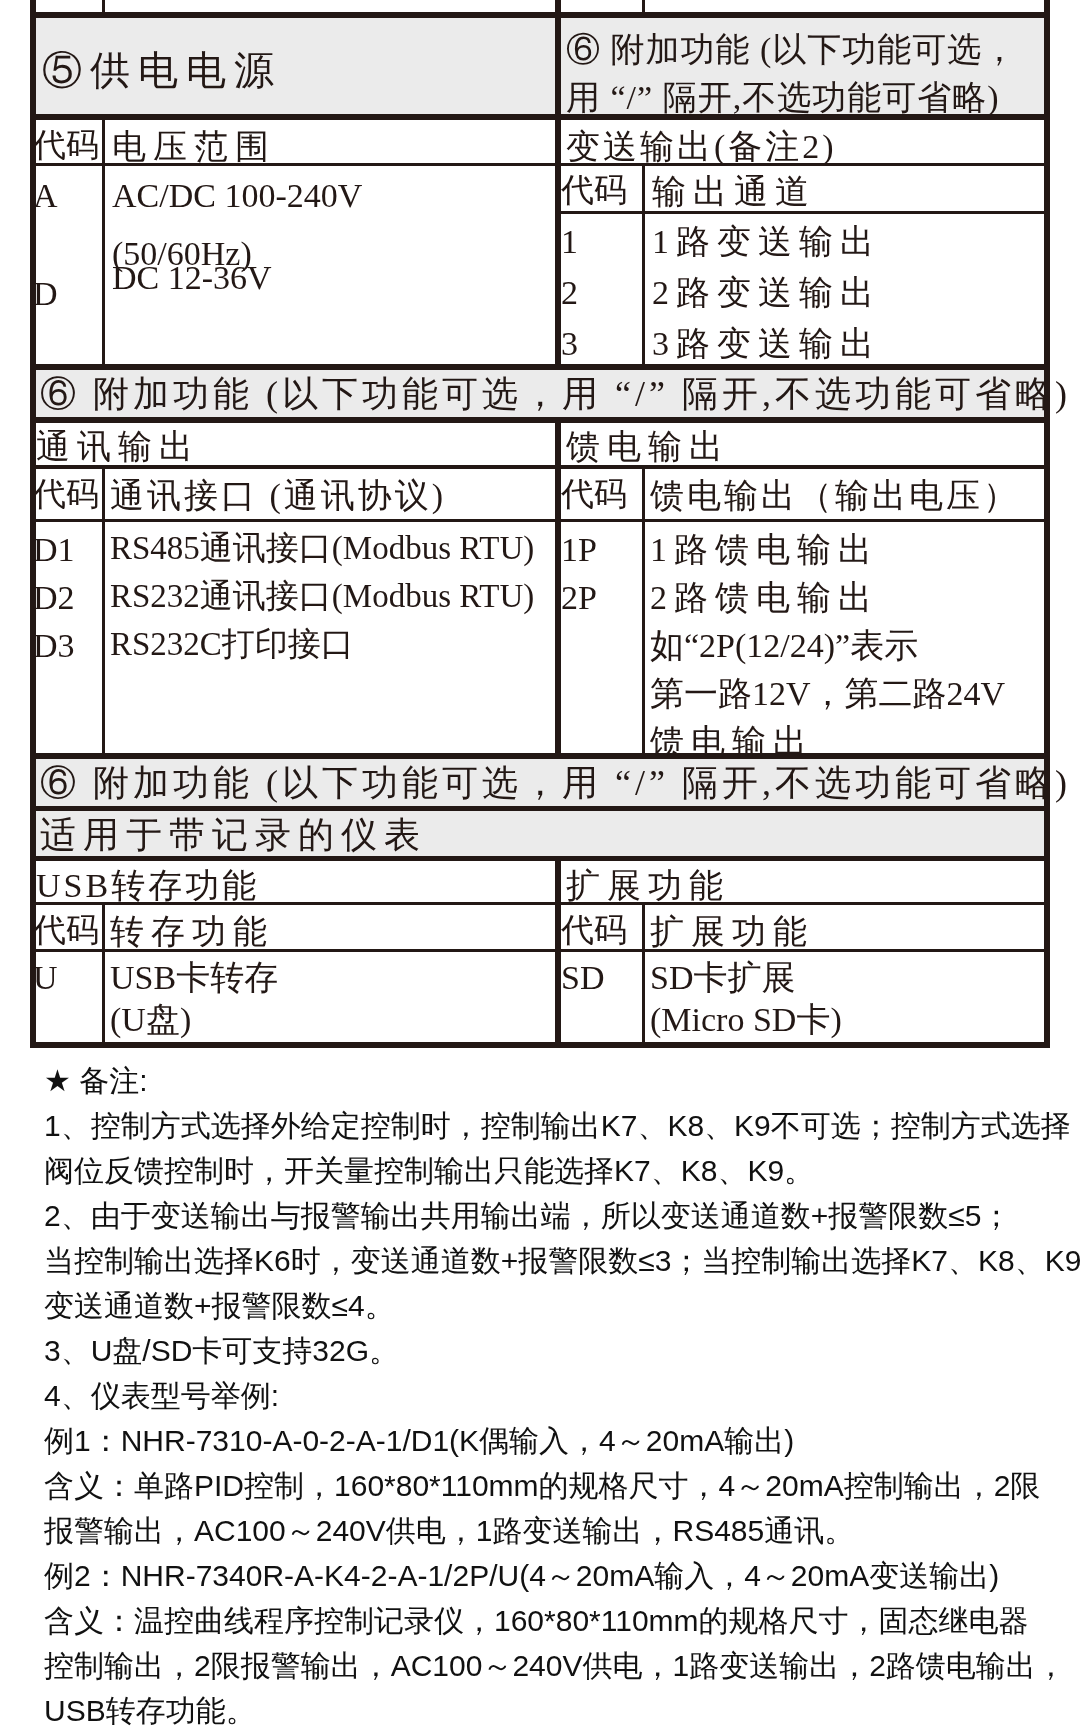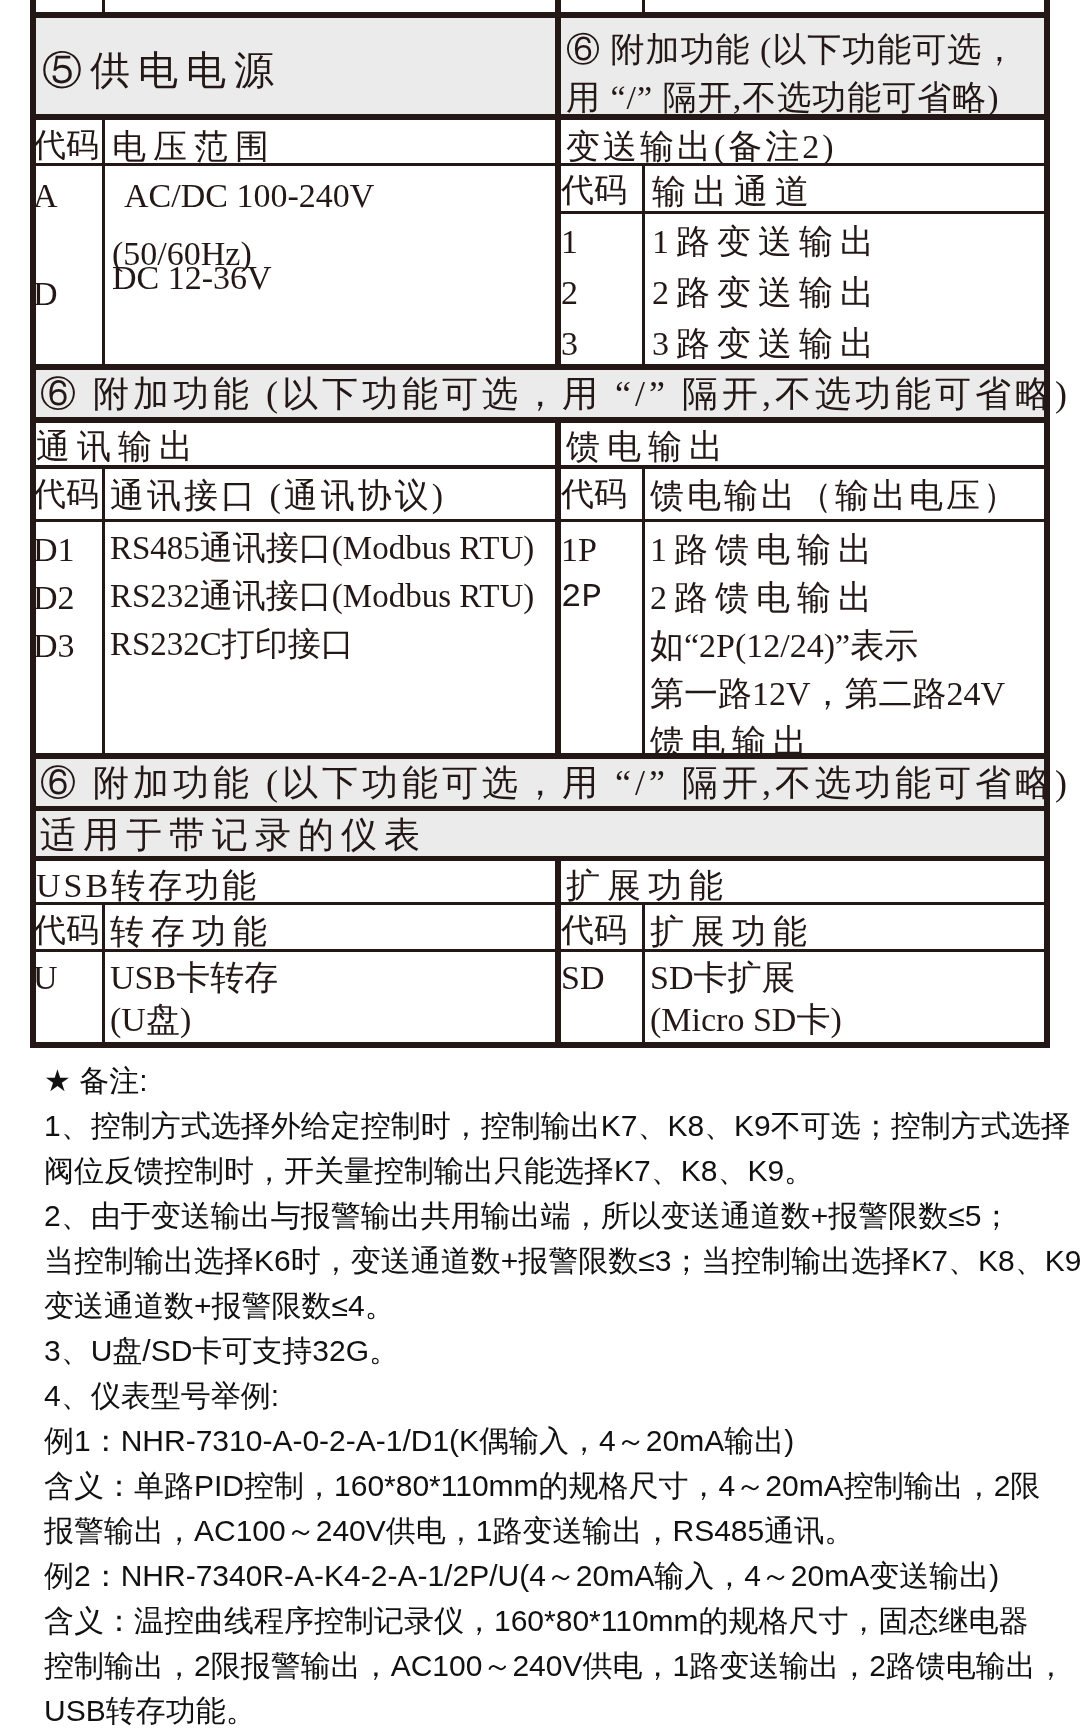--- a/index.html
+++ b/index.html
@@ -71,21 +71,21 @@
     <span style="display:block;">⑥ 附加功能 (以下功能可选，</span>
     <span style="display:block;">用 “/” 隔开,不选功能可省略)</span>
   </div>
   <div class="txt f40" style="left:42px;top:48px;">⑤供电电源</div>
 
   <div class="txt f33 ctr" style="left:33px;top:127px;width:69px;">代码</div>
   <div class="txt f34 cjk" style="left:112px;top:127px;">电压范围</div>
   <div class="txt f34 cjk-sm" style="left:566px;top:127px;">变送输出(备注2)</div>
 
   <div class="txt f34 ctr" style="left:33px;top:176px;width:69px;">A</div>
-  <div class="txt f34" style="left:112px;top:176px;margin-left:12px;">AC/DC 100-240V</div>
+  <div class="txt f34" style="left:112px;top:176px;">AC/DC 100-240V</div>
   <div class="txt f34" style="left:112px;top:234px;">(50/60Hz)</div>
   <div class="txt f34 ctr" style="left:33px;top:274px;width:69px;">D</div>
   <div class="txt f34" style="left:112px;top:258px;">DC 12-36V</div>
 
   <div class="txt f33 ctr" style="left:561px;top:172px;width:81px;">代码</div>
   <div class="txt f34 cjk" style="left:652px;top:172px;">输出通道</div>
   <div class="txt f34 ctr" style="left:561px;top:222px;width:81px;">1</div>
   <div class="txt f34 cjk" style="left:652px;top:222px;">1路变送输出</div>
   <div class="txt f34 ctr" style="left:561px;top:273px;width:81px;">2</div>
   <div class="txt f34 cjk" style="left:652px;top:273px;">2路变送输出</div>
@@ -104,21 +104,21 @@
 
   <div class="txt f34 ctr" style="left:33px;top:530px;width:69px;">D1</div>
   <div class="txt f33" style="left:110px;top:530px;">RS485通讯接口(Modbus RTU)</div>
   <div class="txt f34 ctr" style="left:33px;top:578px;width:69px;">D2</div>
   <div class="txt f33" style="left:110px;top:578px;">RS232通讯接口(Modbus RTU)</div>
   <div class="txt f34 ctr" style="left:33px;top:626px;width:69px;">D3</div>
   <div class="txt f33" style="left:110px;top:626px;">RS232C打印接口</div>
 
   <div class="txt f34 ctr" style="left:561px;top:530px;width:81px;">1P</div>
   <div class="txt f34 cjk" style="left:650px;top:530px;">1路馈电输出</div>
-  <div class="txt f34 ctr" style="left:561px;top:578px;width:81px;font-family:Liberation Mono, monospace;">2P</div>
+  <div class="txt f34 ctr" style="left:561px;top:578px;width:81px;">2P</div>
   <div class="txt f34 cjk" style="left:650px;top:578px;">2路馈电输出</div>
   <div class="txt f34" style="left:650px;top:626px;">如“2P(12/24)”表示</div>
   <div class="txt f34" style="left:650px;top:674px;">第一路12V，第二路24V</div>
   <div class="txt f34 cjk" style="left:650px;top:722px;">馈电输出</div>
 
   <div class="txt banner-text" style="left:40px;top:763px;">⑥ 附加功能 (以下功能可选，用 “/” 隔开,不选功能可省略)</div>
   <div class="txt f34 cjk-sm" style="left:36px;top:866px;">USB转存功能</div>
 
   <div class="txt f34 cjk" style="left:40px;top:815px;font-size:36px;">适用于带记录的仪表</div>
   <div class="txt f34 cjk" style="left:566px;top:866px;">扩展功能</div>

